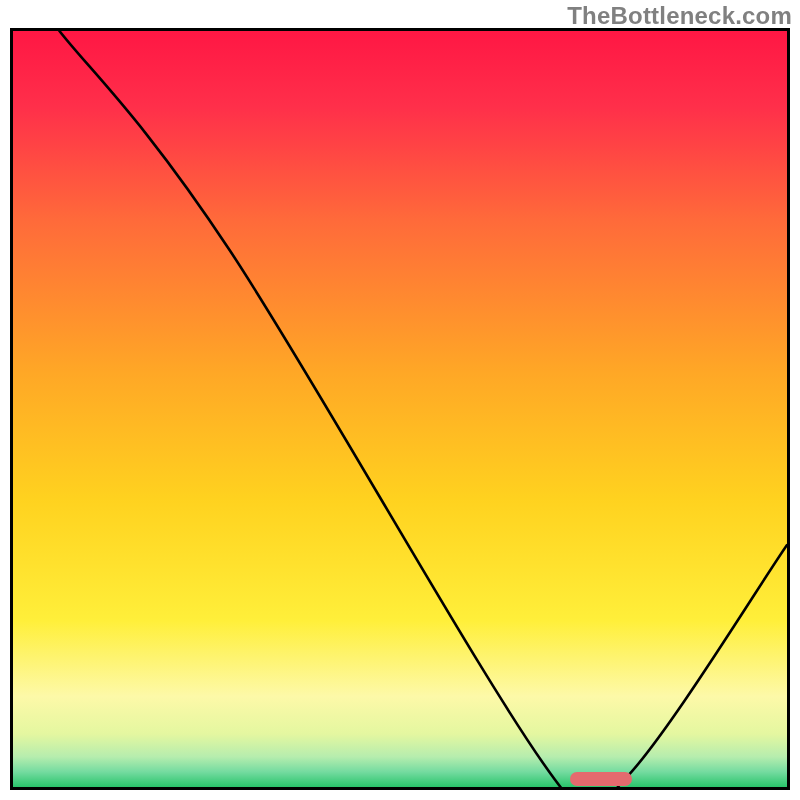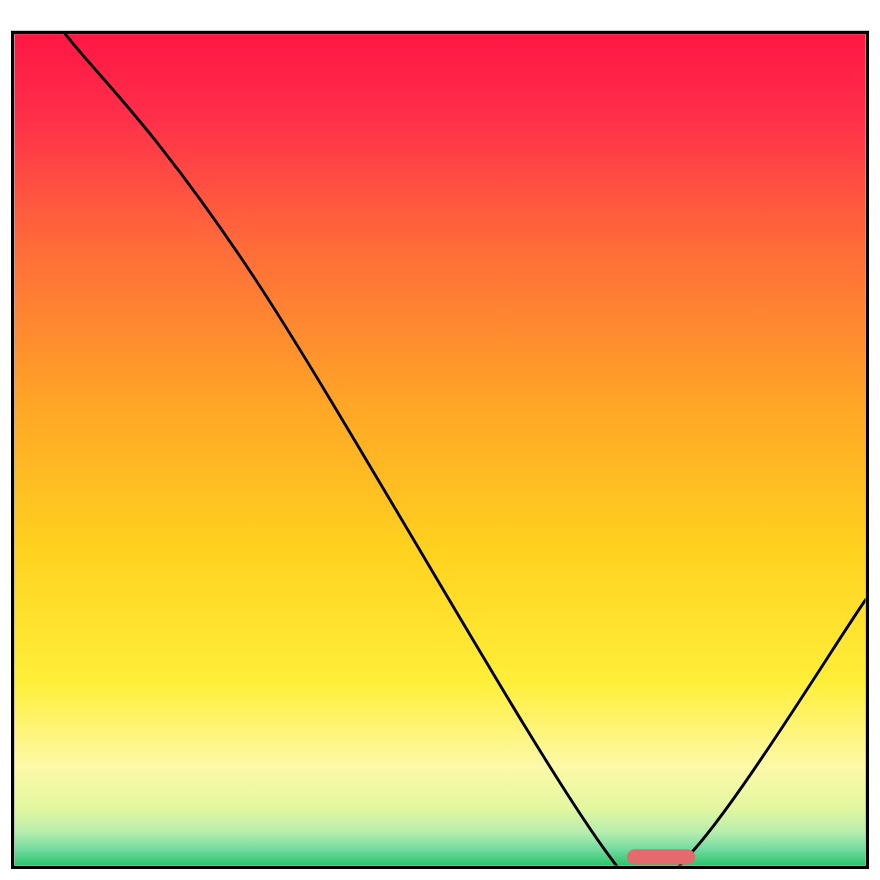--- a/index.html
+++ b/index.html
@@ -47,20 +47,21 @@
     height: 14px;
     border-radius: 7px;
     background: #e46a6e;
   }
 </style>
 </head>
 <body>
 
 <div class="canvas">
 
+  <div class="watermark">TheBottleneck.com</div>
 
   <div class="plot">
     <svg class="gradient" viewBox="0 0 774 756" preserveAspectRatio="none">
       <defs>
         <linearGradient id="bg" x1="0" y1="0" x2="0" y2="1">
             <stop offset="0%" stop-color="#ff1744"></stop>
             <stop offset="10%" stop-color="#ff2f4a"></stop>
             <stop offset="25%" stop-color="#ff6a3a"></stop>
             <stop offset="45%" stop-color="#ffa726"></stop>
             <stop offset="62%" stop-color="#ffd21f"></stop>

